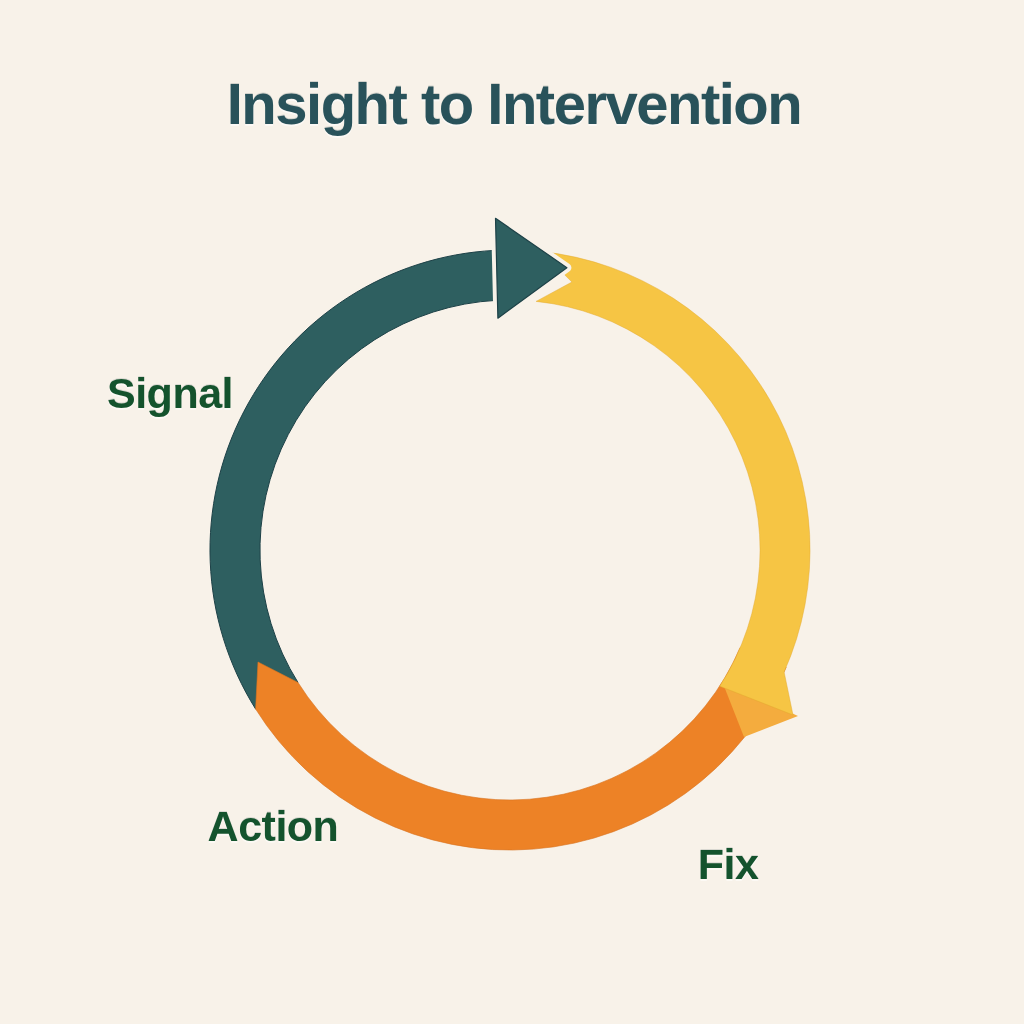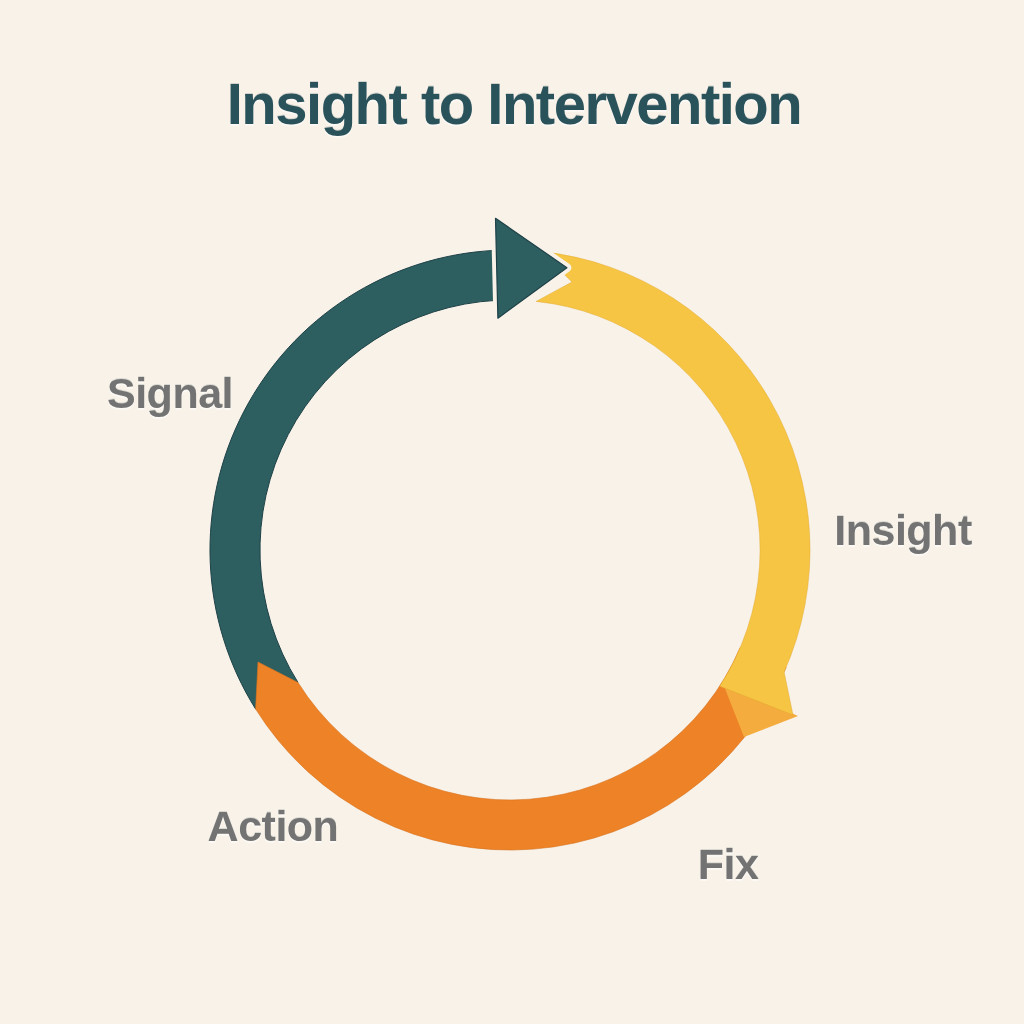--- a/index.html
+++ b/index.html
@@ -29,21 +29,21 @@
     color: #29525A;
     text-shadow: 0 2px 0 rgba(255,255,255,0.55), 0 -1px 0 rgba(31,62,66,0.18);
   }
   .stage-label {
     position: absolute;
     transform: translate(-50%, -50%);
     white-space: nowrap;
     font-size: 43px;
     font-weight: 700;
     letter-spacing: -0.5px;
-    color: #737373;
+    color: #14532d;
     text-shadow: 0 2px 0 rgba(255,255,255,0.5), 0 -1px 0 rgba(31,62,66,0.15);
   }
   .label-signal  { left: 170px; top: 393px; }
   .label-insight { left: 903px; top: 530px; }
   .label-fix     { left: 728px; top: 864px; }
   .label-action  { left: 273px; top: 826px; }
 </style>
 </head>
 <body>
 
@@ -76,19 +76,18 @@
              L 571.9 282.0
              Z" fill="#F6C544"></path>
 
     <path fill="none" stroke="#F8F2E9" stroke-width="9" stroke-linejoin="round" d="M 495.5 218.3 L 566.9 267.7 L 497.9 318.2 Z"></path>
 
     <path stroke="#1D4147" stroke-width="1.2" stroke-linejoin="round" d="M 495.5 218.3 L 566.9 267.7 L 497.9 318.2 Z" fill="#2E5F60"></path>
   </svg>
 
   <div class="stage-label label-signal">Signal</div>
 
-  <div class="stage-label label-insight">Insight</div>
 
   <div class="stage-label label-fix">Fix</div>
 
   <div class="stage-label label-action">Action</div>
 
 </div>
 
 </body></html>

